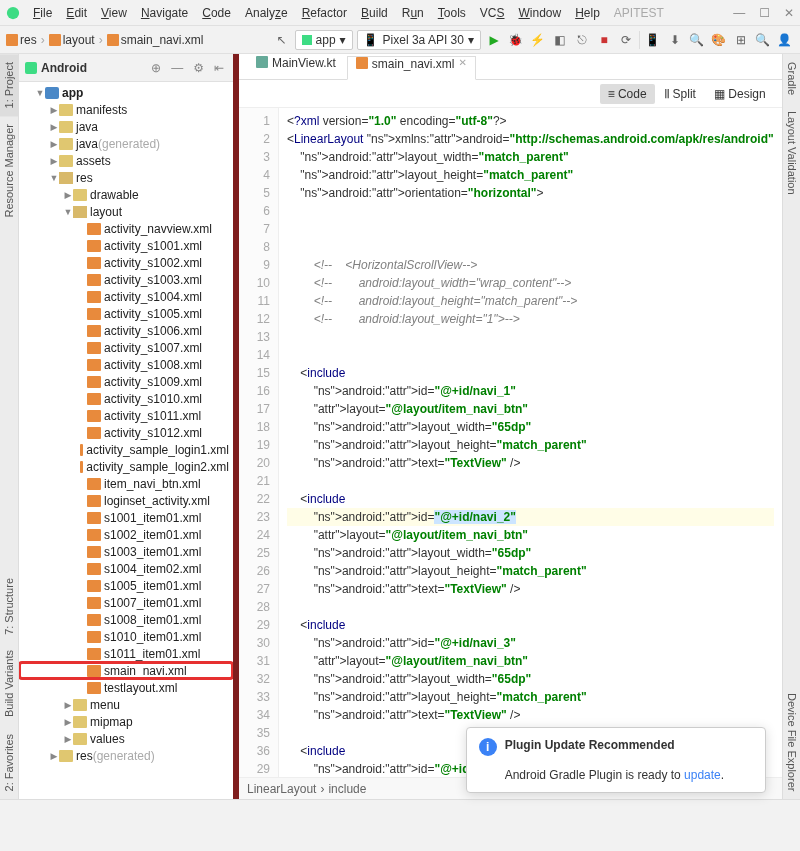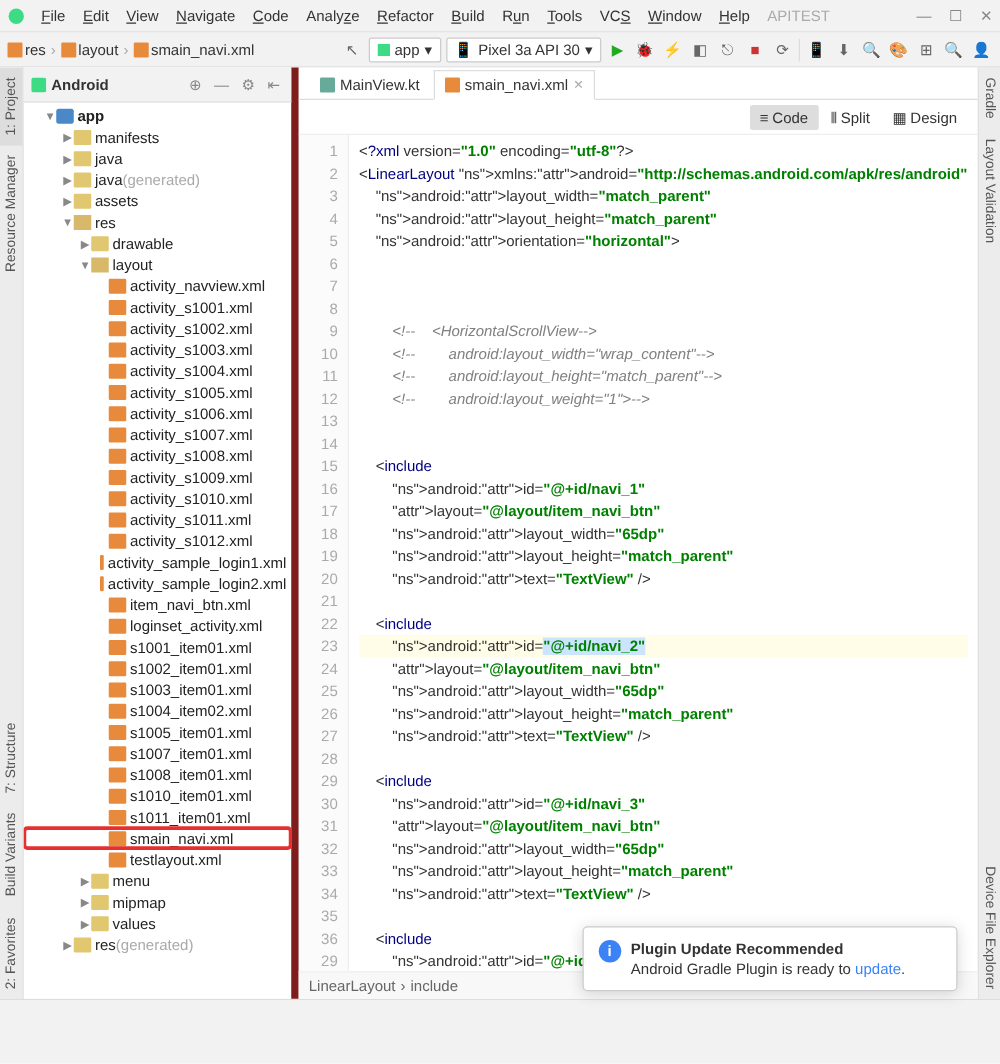--- a/index.html
+++ b/index.html
@@ -34,39 +34,39 @@
 .tree .node .lbl{color:#222}
 .tree .node .gen{color:#aaa}
 .tree .folder .ic{background:#e0c770;border-radius:1px}
 .tree .folder-open .ic{background:#d8b96a}
 .tree .xml .ic{background:#e88a3c;border-radius:1px}
 .tree .mod .ic{background:#4a88c7;border-radius:2px}
 .tree .ind1{padding-left:16px}.tree .ind2{padding-left:30px}.tree .ind3{padding-left:44px}.tree .ind4{padding-left:58px}
 .highlight{outline:3px solid #e63030;outline-offset:-2px;border-radius:3px}
 .editor{flex:1;background:#fff;display:flex;flex-direction:column;position:relative}
 .edtabs{height:26px;display:flex;align-items:flex-end;border-bottom:1px solid #ddd;padding-left:8px;gap:2px}
-.edtab{height:24px;display:flex;align-items:center;padding:0 8px;border:1px solid transparent;border-bottom:none;gap:4px;cursor:pointer}
+.edtab{height:24px;display:flex;align-items:flex-start;padding:0 8px;border:1px solid transparent;border-bottom:none;gap:4px;cursor:pointer}
 .edtab.active{background:#fff;border-color:#ddd;border-bottom:1px solid #fff;margin-bottom:-1px}
 .edtab .tic{width:12px;height:12px;background:#e88a3c;border-radius:1px}
 .edtab .close{color:#aaa;font-size:10px}
 .viewmodes{height:28px;display:flex;justify-content:flex-end;align-items:center;gap:2px;padding:0 8px;border-bottom:1px solid #eee}
 .viewmodes .vm{padding:3px 8px;border-radius:2px;cursor:pointer;display:flex;align-items:center;gap:3px}
 .viewmodes .vm.active{background:#ddd}
 .code{flex:1;display:flex;overflow:auto;font-family:Consolas,monospace;font-size:12px}
 .gutter{width:40px;text-align:right;padding:4px 8px 4px 0;color:#aaa;background:#fbfbfb;border-right:1px solid #eee;user-select:none}
 .gutter div{height:18px;line-height:18px}
 .codetext{flex:1;padding:4px 8px;line-height:18px;white-space:pre}
 .codetext .ln{height:18px}
 .codetext .ln.cur{background:#fffde7}
 .tag{color:#000080}.str{color:#008000;font-weight:600}.cmt{color:#808080;font-style:italic}
 .selattr{background:#cce5ff}
 .breadcrumb{height:22px;background:#f8f8f8;border-top:1px solid #eee;display:flex;align-items:center;padding:0 8px;color:#666;gap:4px}
 .popup{position:absolute;right:16px;bottom:6px;width:300px;background:#fff;border:1px solid #ccc;border-radius:4px;box-shadow:0 2px 12px rgba(0,0,0,.15);padding:10px 12px;display:flex;gap:8px}
 .popup .infoic{width:18px;height:18px;border-radius:50%;background:#3b82f6;color:#fff;text-align:center;line-height:18px;font-weight:bold;flex-shrink:0}
-.popup .title{font-weight:600;margin-bottom:2px}
+.popup .title{font-weight:600;margin-bottom:16px}
 .popup a{color:#3b82f6;text-decoration:none}
 .statusbar{height:22px;background:#f2f2f2;border-top:1px solid #ddd}
 </style>
 </head>
 <body>
 
 <div class="menubar">
   <svg class="logo" viewBox="0 0 16 16">
       <circle cx="8" cy="8" r="7" fill="#3ddc84"></circle>
     </svg>

